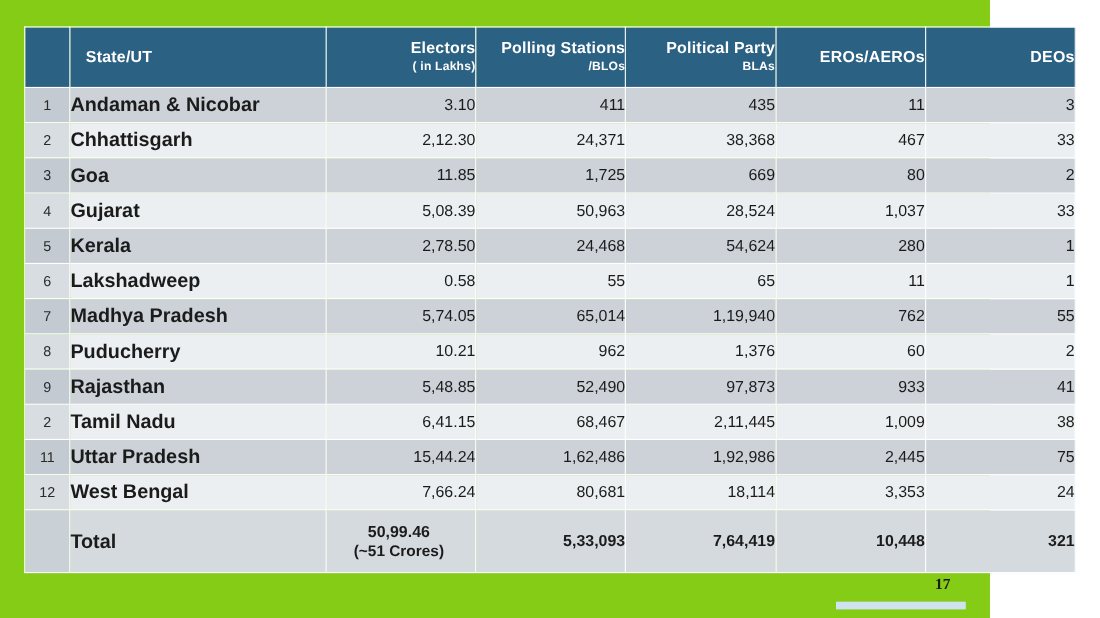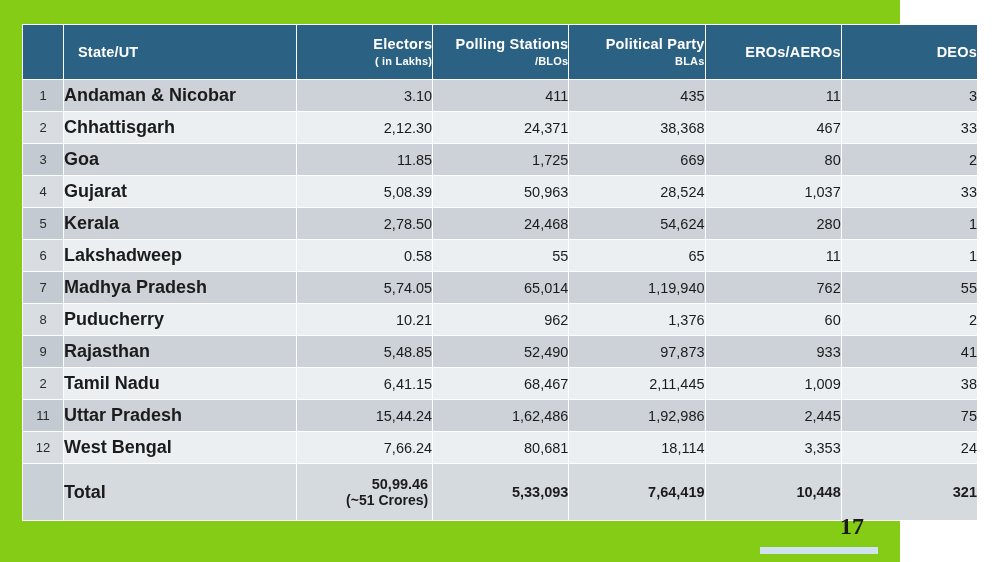--- a/index.html
+++ b/index.html
@@ -106,21 +106,21 @@
   tbody tr.total td.state { font-weight: bold; }
   .total-sub {
     display: block;
     font-weight: bold;
     font-size: 14px;
   }
   .page-number {
     position: absolute;
     right: 36px;
     bottom: 22px;
-    font-size: 24px;
+    font-size: 14px;
     font-weight: bold;
     color: #1b1b1b;
     font-family: "Liberation Serif", serif;
   }
   .accent-bar {
     position: absolute;
     right: 22px;
     bottom: 8px;
     width: 118px;
     height: 7px;
@@ -265,21 +265,21 @@
             <td class="state">West Bengal</td>
             <td class="num">7,66.24</td>
             <td class="num">80,681</td>
             <td class="num">18,114</td>
             <td class="num">3,353</td>
             <td class="num">24</td>
           </tr>
           <tr class="total">
             <td class="sn"></td>
             <td class="state">Total</td>
-            <td class="num" style="text-align: right; padding-right: 4px;"><span>50,99.46</span><span class="total-sub">(~51 Crores)</span></td>
+            <td class="num" style="text-align: center; padding-right: 4px;"><span>50,99.46</span><span class="total-sub">(~51 Crores)</span></td>
             <td class="num">5,33,093</td>
             <td class="num">7,64,419</td>
             <td class="num">10,448</td>
             <td class="num">321</td>
           </tr>
         </tbody>
     </table>
   </div>
 
   <div class="page-number">17</div>

